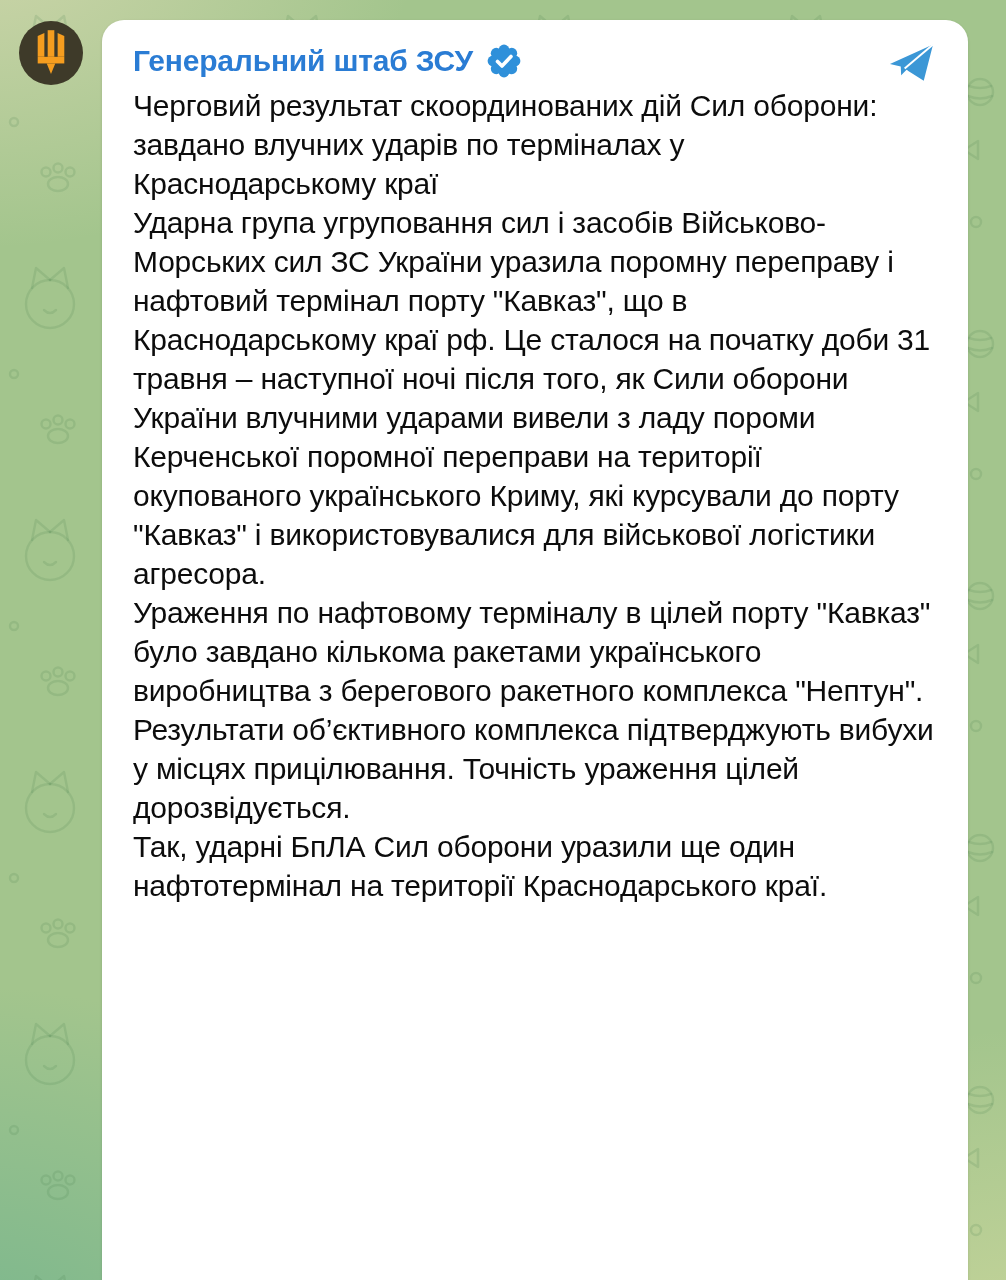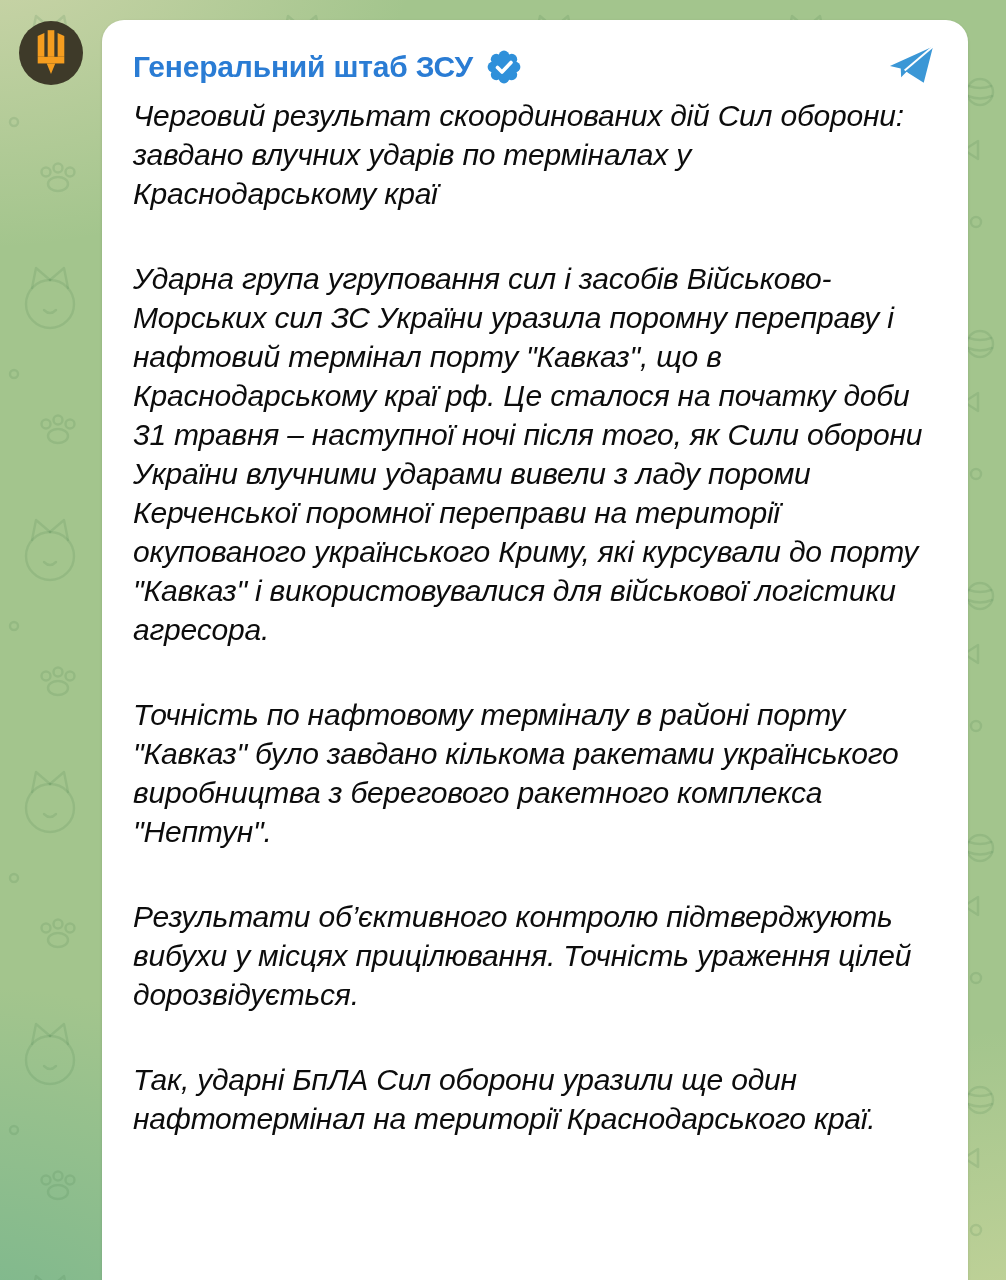--- a/index.html
+++ b/index.html
@@ -21,37 +21,36 @@
     background:#3e3a29;display:flex;align-items:center;justify-content:center;
   }
   .bubble{
     position:absolute;left:102px;top:20px;width:866px;height:1290px;
     background:#ffffff;border-radius:22px;
     box-shadow:0 1px 3px rgba(0,0,0,.12);
     box-sizing:border-box;
     padding:22px 31px 30px 31px;
   }
   .header{
-    display:flex;align-items:flex-end;justify-content:space-between;
-    height:44px;margin-bottom:10px;
+    display:flex;align-items:flex-start;justify-content:space-between;
+    height:44px;
   }
   .name-row{display:flex;align-items:center;}
   .channel-name{
     font-size:30px;font-weight:700;color:#2a7cd4;letter-spacing:-0.2px;
     white-space:nowrap;cursor:pointer;
   }
   .badge{margin-left:12px;flex:0 0 auto;}
   .plane{margin-right:2px;flex:0 0 auto;cursor:pointer;}
   .message-text{width:802px;}
   .message-text p{
     margin:0;font-size:30px;line-height:39px;color:#0c0c0c;
     letter-spacing:-0.2px;
-    font-style:italic;
   }
-  .message-text p + p{margin-top:46px;}
+  .message-text p + p{}
 </style>
 </head>
 <body>
 
 <div class="screen">
 
   <svg class="bg-pattern" xmlns="http://www.w3.org/2000/svg" width="1006" height="1280">
     <defs>
       <pattern id="doodle" width="252" height="252" patternUnits="userSpaceOnUse">
         <g fill="none" stroke="#47804b" stroke-opacity="0.16" stroke-width="2.5" stroke-linecap="round" stroke-linejoin="round">
@@ -133,18 +132,18 @@
       <svg class="plane" width="47" height="42" viewBox="0 0 48 42">
         <path d="M2,22 L46,2 L36.5,39 L19.5,28.5 L13.5,34.5 L13,24.5 Z" fill="#3b97d6"></path>
         <path d="M46,2 L17,26.5" fill="none" stroke="#ffffff" stroke-width="2"></path>
         <path d="M19.5,28.5 L13.5,34.5" fill="none" stroke="#ffffff" stroke-width="1.5"></path>
       </svg>
     </div>
 
     <div class="message-text">
         <p>Черговий результат скоординованих дій Сил оборони: завдано влучних ударів по терміналах у Краснодарському краї</p>
         <p>Ударна група угруповання сил і засобів Військово-Морських сил ЗС України уразила поромну переправу і нафтовий термінал порту "Кавказ", що в Краснодарському краї рф. Це сталося на початку доби 31 травня – наступної ночі після того, як Сили оборони України влучними ударами вивели з ладу пороми Керченської поромної переправи на території окупованого українського Криму, які курсували до порту "Кавказ" і використовувалися для військової логістики агресора.</p>
-        <p>Точність по нафтовому терміналу в районі порту "Кавказ" було завдано кількома ракетами українського виробництва з берегового ракетного комплекса "Нептун".</p>
-        <p>Результати об’єктивного контролю підтверджують вибухи у місцях прицілювання. Точність ураження цілей дорозвідується.</p>
+        <p>Ураження по нафтовому терміналу в цілей порту "Кавказ" було завдано кількома ракетами українського виробництва з берегового ракетного комплекса "Нептун".</p>
+        <p>Результати об’єктивного комплекса підтверджують вибухи у місцях прицілювання. Точність ураження цілей дорозвідується.</p>
         <p>Так, ударні БпЛА Сил оборони уразили ще один нафтотермінал на території Краснодарського краї.</p>
       </div>
   </div>
 </div>
 
 </body></html>

